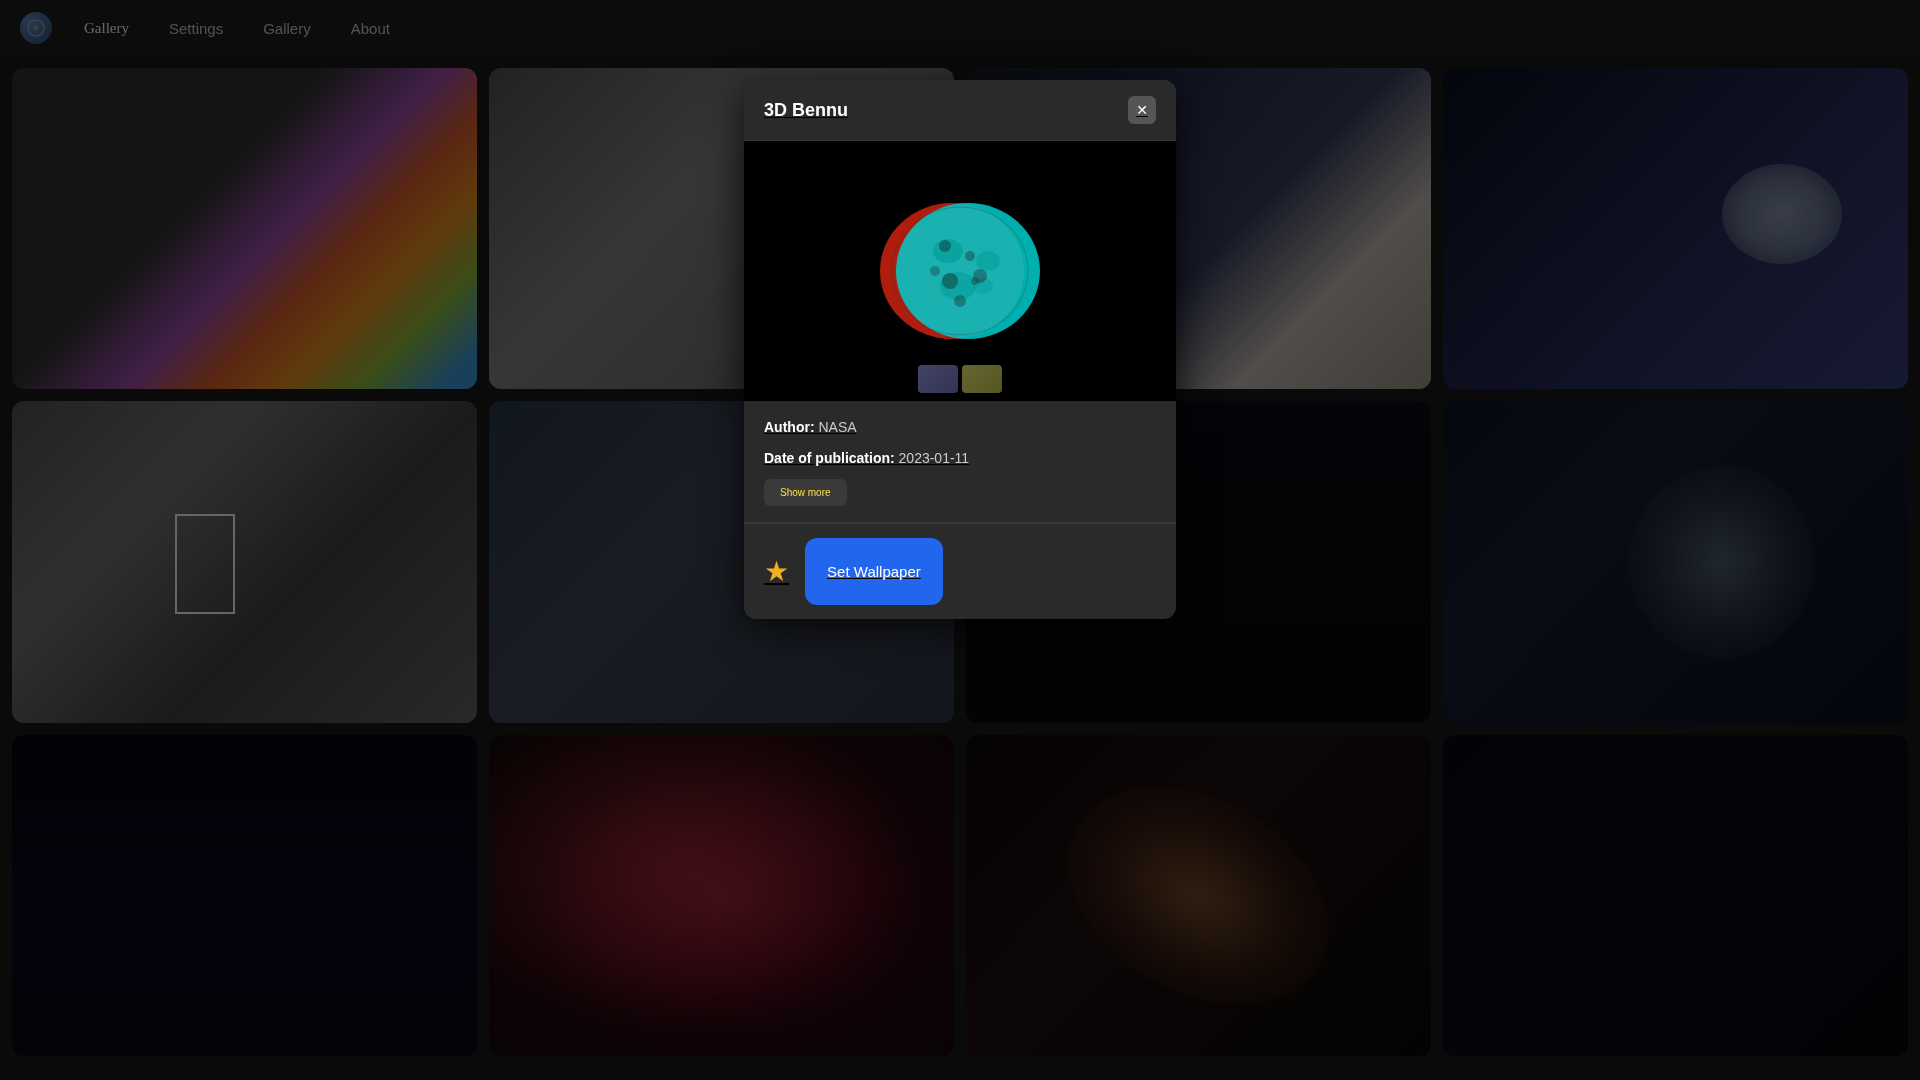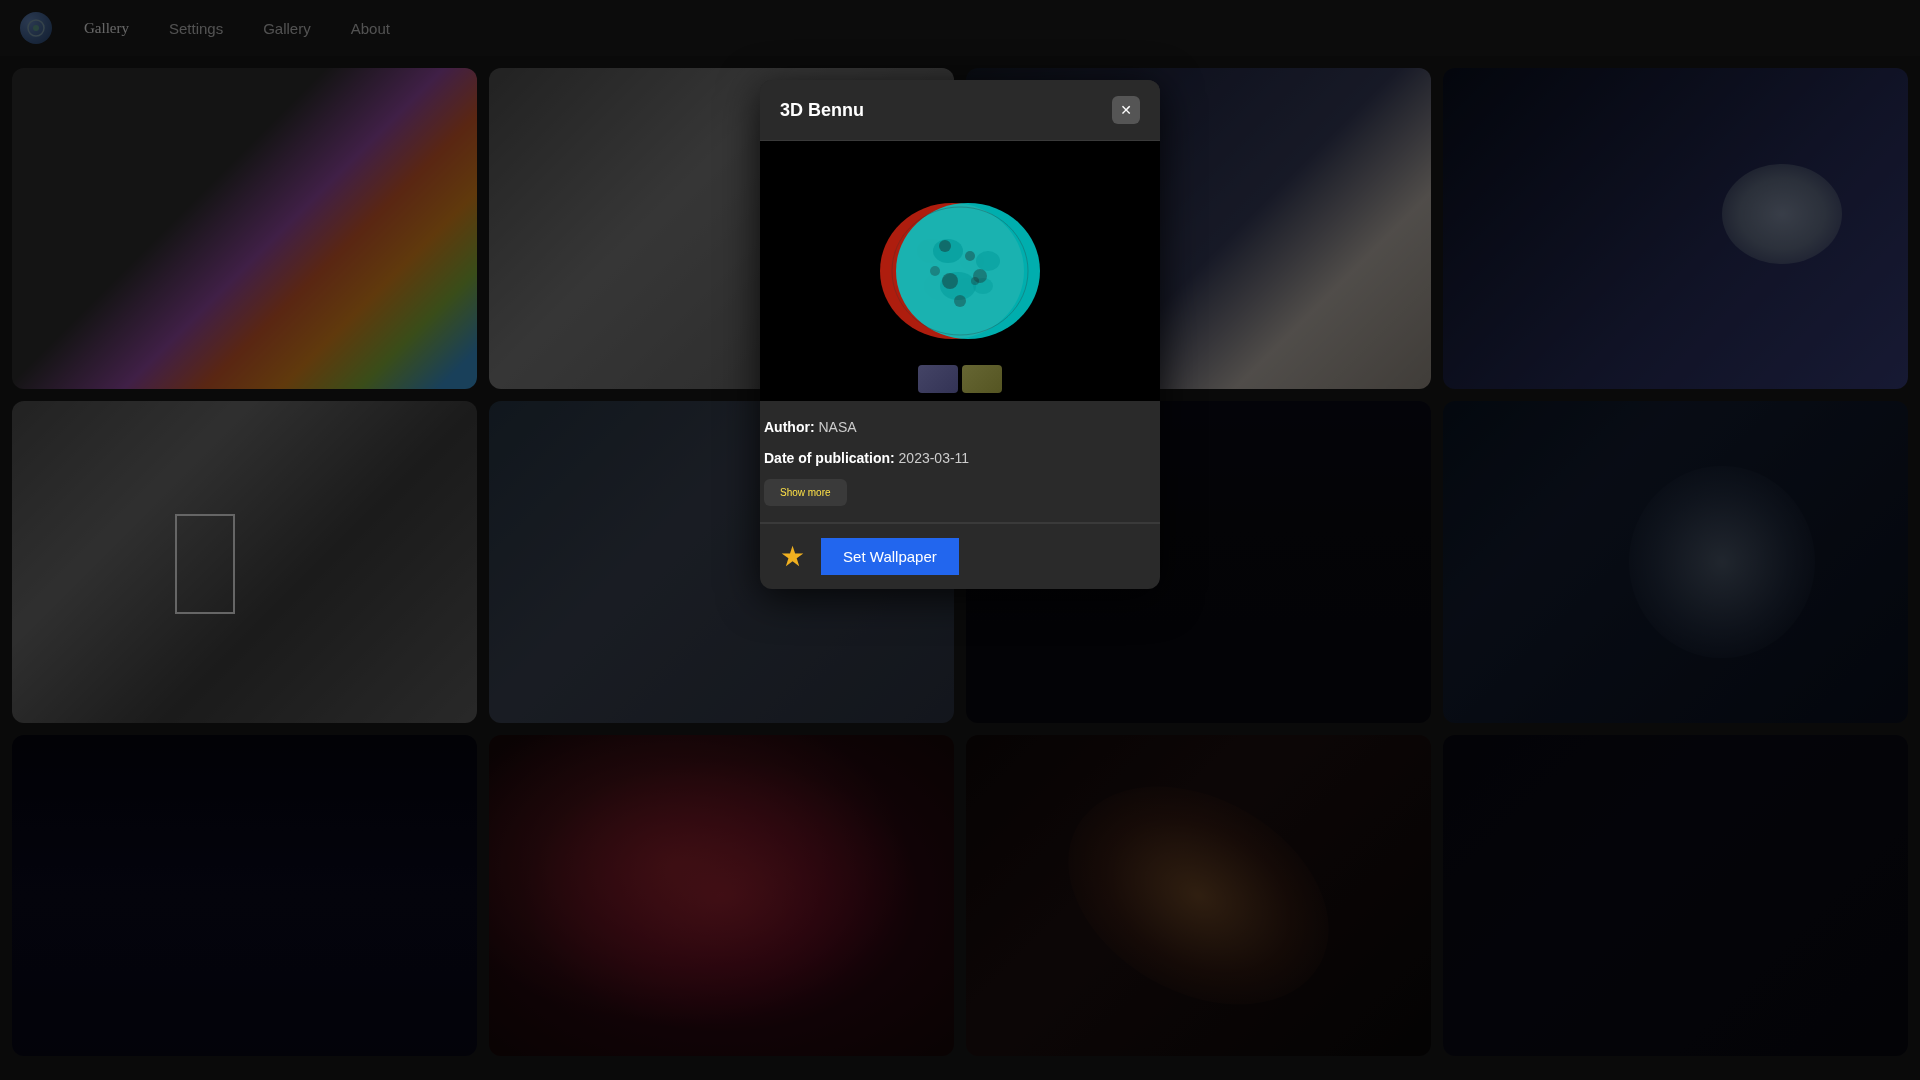--- a/index.html
+++ b/index.html
@@ -110,24 +110,25 @@
       z-index: 100;
       display: flex;
       align-items: flex-start;
       justify-content: center;
       padding-top: 80px;
     }
 
     .modal {
       background: #2a2a2a;
       border-radius: 12px;
-      width: 400px;
+      width: 432px;
       position: relative;
       overflow: hidden;
       box-shadow: 0 8px 40px rgba(0,0,0,0.8);
+      text-decoration: underline;
     }
 
     .modal-header {
       display: flex;
       align-items: center;
       justify-content: space-between;
       padding: 16px 20px;
       background: #2a2a2a;
     }
 
@@ -168,21 +169,21 @@
       overflow: hidden;
     }
 
     
     .bennu-svg {
       width: 200px;
       height: 200px;
     }
 
     .modal-body {
-      padding: 16px 4px;
+      padding: 16px 20px;
     }
 
     .modal-field {
       margin-bottom: 10px;
       font-size: 14px;
       color: #ccc;
       line-height: 1.5;
     }
 
     .modal-field strong {
@@ -223,22 +224,22 @@
     .favorite-star {
       font-size: 28px;
       color: #f0b020;
       cursor: pointer;
     }
 
     .set-wallpaper-btn {
       background: #2266ee;
       border: none;
       color: #fff;
-      padding: 10px 22px;
-      border-radius: 0;
+      padding: 25px 22px;
+      border-radius: 12px;
       font-size: 15px;
       cursor: pointer;
       font-weight: 500;
     }
 
     
     .modal-thumb-strip {
       position: absolute;
       bottom: 8px;
       left: 50%;
@@ -357,21 +358,21 @@
       </div>
     </div>
 
     <div class="modal-body">
       <div class="modal-field">
         <strong>Author:</strong>
         <span>NASA</span>
       </div>
       <div class="modal-field">
         <strong>Date of publication:</strong>
-        <span>2023-03-11</span>
+        <span>2023-01-11</span>
       </div>
       <button class="show-more-btn">Show more</button>
     </div>
 
     <div class="modal-divider"></div>
 
     <div class="modal-footer">
       <span class="favorite-star">★</span>
       <button class="set-wallpaper-btn">Set Wallpaper</button>
     </div>

